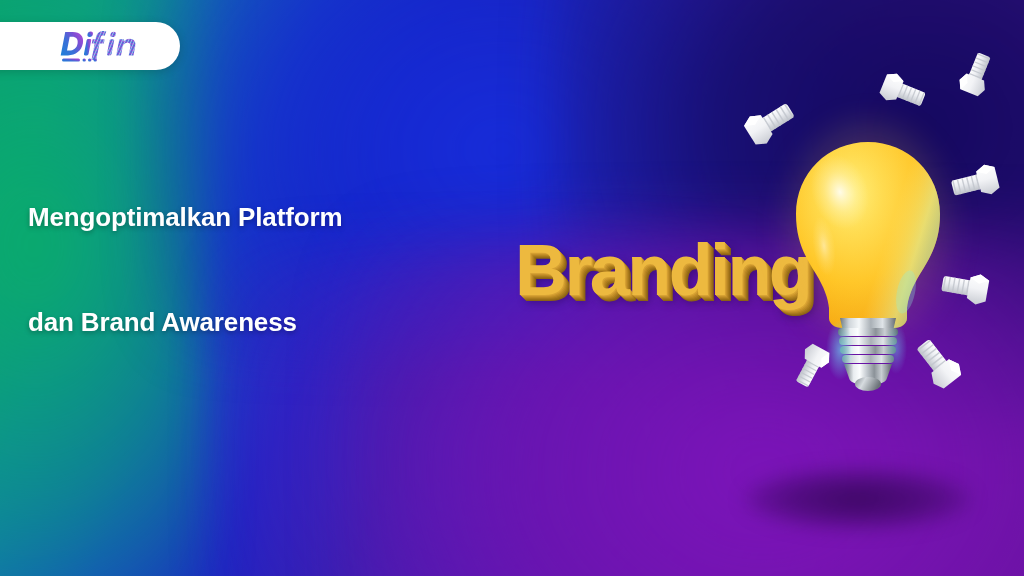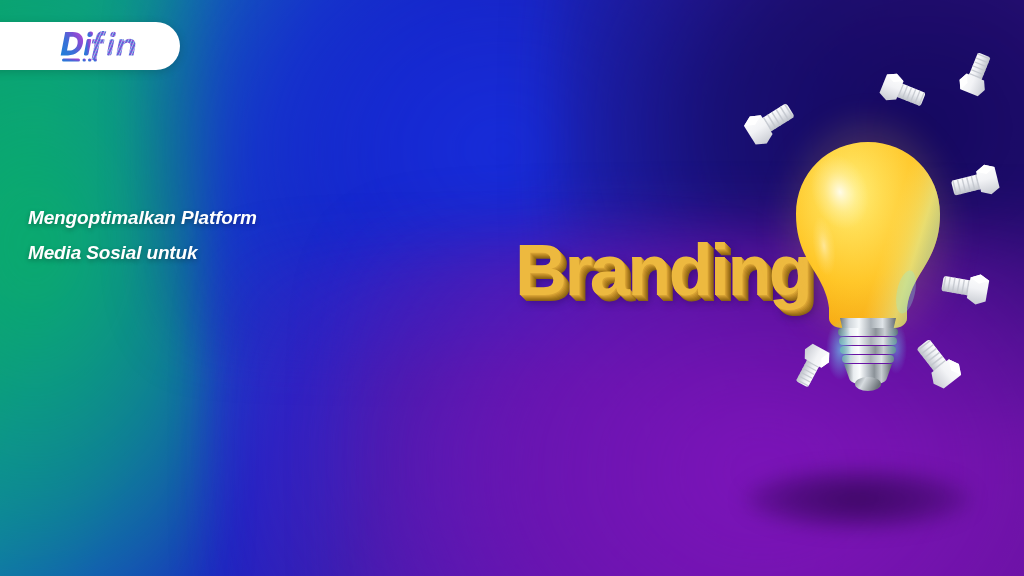--- a/index.html
+++ b/index.html
@@ -120,26 +120,25 @@
   }
 
   
   .headline {
     position: absolute;
     left: 28px;
     top: 200px;
     width: 500px;
     margin: 0;
     color: #ffffff;
-    font-size: 19px;
+    font-size: 26px;
     font-weight: 700;
     line-height: 35px;
     letter-spacing: -0.15px;
     text-shadow: 0 2px 5px rgba(0,0,0,0.30);
-    font-style: italic;
   }
 
   
   .branding-word {
     position: absolute;
     left: 515px;
     top: 234px;
     font-size: 72px;
     font-weight: 700;
     letter-spacing: -2.6px;
@@ -246,22 +245,23 @@
           <rect x="38" y="30.4" width="3.4" height="3.1" rx="1.5"></rect>
           <rect x="43.5" y="30.4" width="3.4" height="3.1" rx="1.5"></rect>
         </g>
       </svg>
     </span>
 
   </div>
 
   <h1 class="headline">
     <span>Mengoptimalkan Platform</span><br>
-    <span>Media Sosial untuk</span><br>
     <br>
+    <br>
+    <span>dan Brand Awareness</span>
   </h1>
 
   <div class="branding-word">Branding</div>
 
   <div class="illustration">
 
     <div class="bulb-shadow"></div>
     <div class="bulb-glow"></div>
 
     <svg class="bulb" width="324" height="470" viewBox="0 0 324 470" xmlns="http://www.w3.org/2000/svg">

